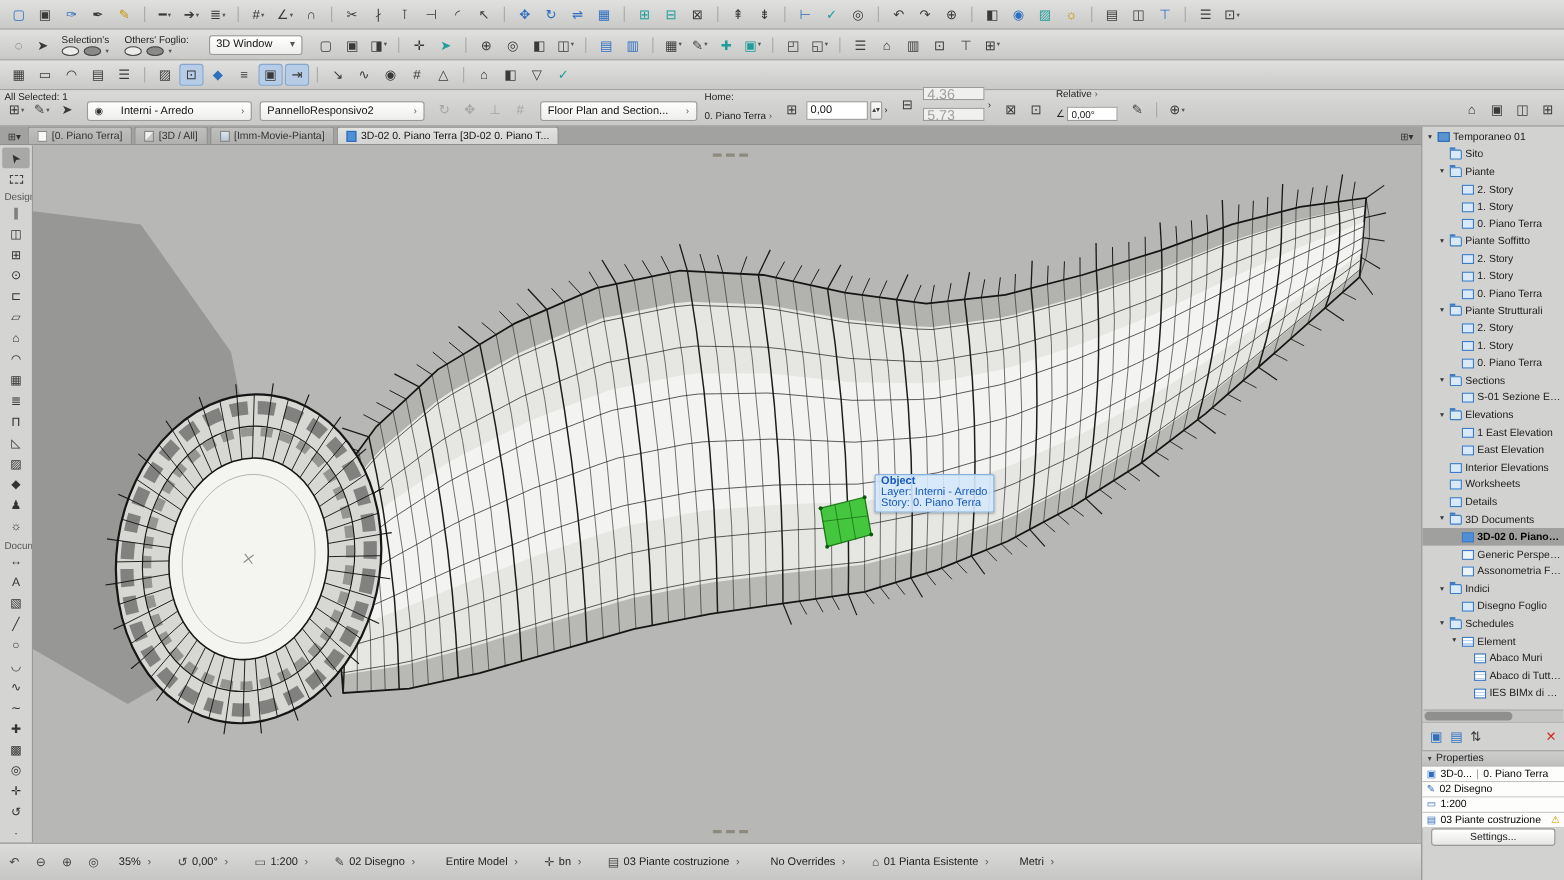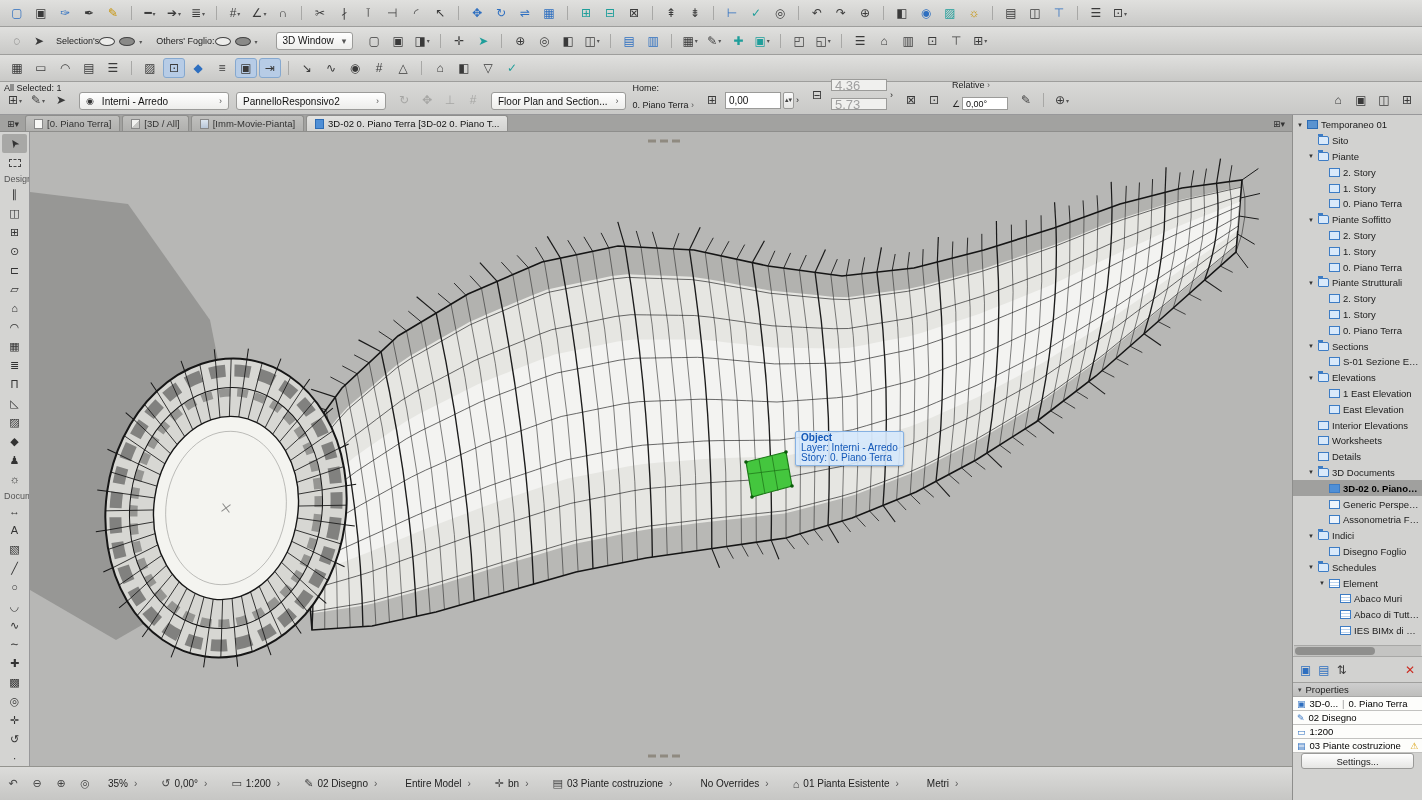--- a/index.html
+++ b/index.html
@@ -9,27 +9,27 @@
 
 .tb-row{display:flex;align-items:center;background:linear-gradient(#e0e0de,#c9c9c7);border-bottom:1px solid #9e9e9c;padding:0 6px;gap:2px;flex:none}
 #row1{height:27px}#row2{height:28px}#row3{height:27px}
 .tbi{display:flex;align-items:center;justify-content:center;height:20px;min-width:22px;font-size:12px;color:#3a3a3a;position:relative}
 .tbi .g{line-height:1}
 .tbi.blue .g{color:#2e6fc0}.tbi.teal .g{color:#1f9e9a}.tbi.yellow .g{color:#c79200}
 .tbi.dd::after{content:"▾";font-size:6px;color:#555;margin-left:1px}
 .tbi.gap{margin-left:13px}
 .tbi.gap::before{content:"";position:absolute;left:-8px;top:3px;bottom:3px;width:1px;background:#a8a8a6}
 .tbi.active{background:#b7cce6;border:1px solid #85a8cf;border-radius:3px}
-.tb-group{display:flex;flex-direction:row;align-items:flex-start;margin:0 8px 0 4px}
+.tb-group{display:flex;flex-direction:column;align-items:flex-start;margin:0 8px 0 4px}
 .tb-group-label{font-size:9px;color:#222;line-height:10px}
 .tb-group-row{display:flex;gap:4px;align-items:center;margin-top:1px}
 .oval{width:16px;height:9px;border:1px solid #444;border-radius:50%;background:#ececea;display:inline-block}
 .oval.filled{background:#8a8a88}
 .mini-dd{font-size:6px;color:#555}
-.combo{display:flex;align-items:center;gap:8px;height:18px;padding:0 6px;background:linear-gradient(#ffffff,#ededeb);border:1px solid #9b9b99;border-radius:3px;font-size:10px;color:#111;white-space:nowrap}
+.combo{display:flex;align-items:center;gap:16px;height:18px;padding:0 6px;background:linear-gradient(#ffffff,#ededeb);border:1px solid #9b9b99;border-radius:3px;font-size:10px;color:#111;white-space:nowrap}
 .combo .chev{color:#555;font-size:9px}
 .combo .cicon{font-size:9px;color:#333}
 
 #controlbar{height:33px;background:linear-gradient(#d9d9d7,#c9c9c7);border-bottom:1px solid #98989a;position:relative;display:flex;align-items:flex-end;padding:0 4px 4px 4px;gap:7px;flex:none}
 #all-selected{position:absolute;top:1px;left:4px;font-size:9px;color:#222}
 .cb-icons{display:flex;gap:1px}
 .cb-input{height:17px;border:1px solid #9b9b99;background:#fff;font-size:10px;padding:0 3px;width:56px;color:#111}
 .cb-input.dim{color:#a0a0a0;background:#f0f0ee;width:56px;height:12px;font-size:13px}
 .stack{display:flex;flex-direction:column;gap:7px}
 .mini-label{font-size:9px;color:#222;white-space:nowrap}

